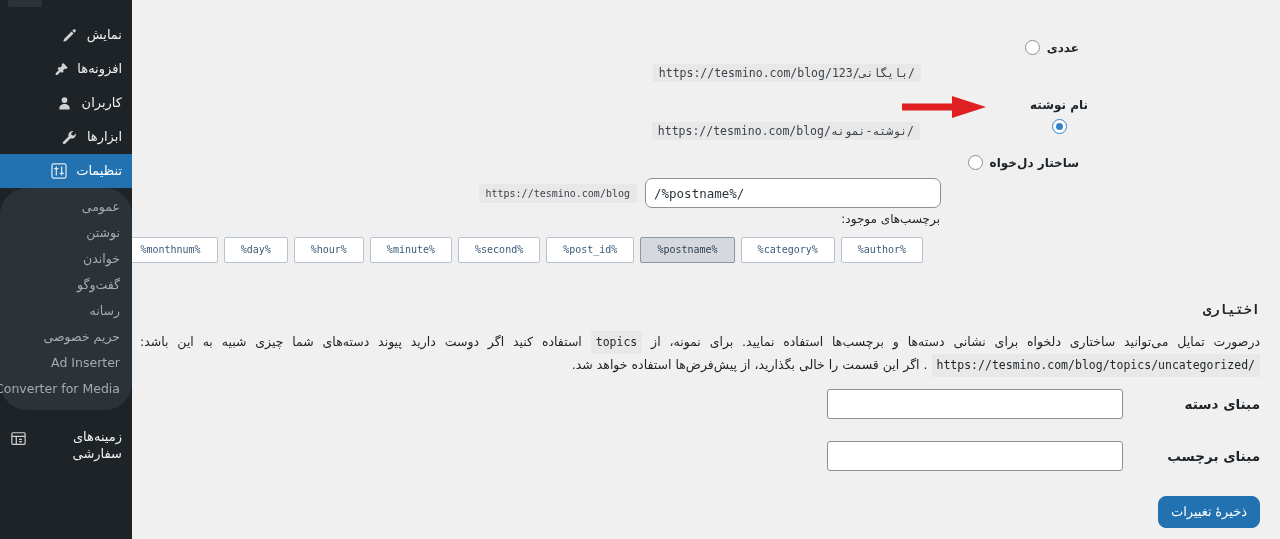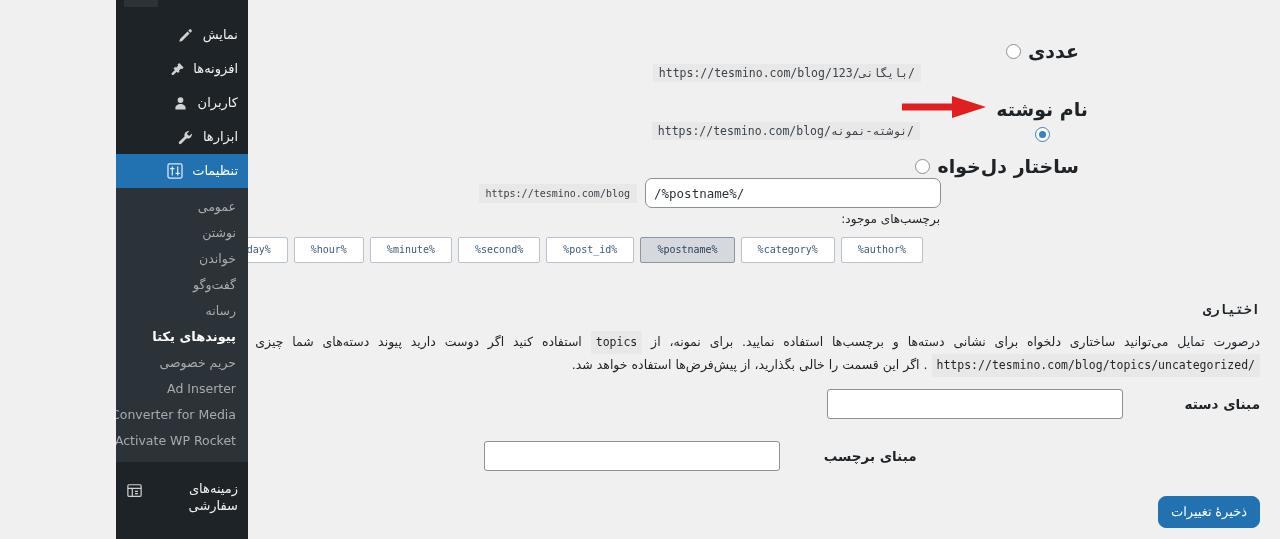--- a/index.html
+++ b/index.html
@@ -6,21 +6,21 @@
   * { box-sizing: border-box; }
   html, body {
     margin: 0; padding: 0;
     width: 1280px; height: 539px;
     overflow: hidden;
     background: #f0f0f1;
     font-family: "DejaVu Sans", "Liberation Sans", sans-serif;
   }
   .screen {
     position: relative;
-    width: 1164px; height: 539px;
+    width: 1280px; height: 539px;
     background: #86efac;
     display: flex;
     flex-direction: row-reverse;
   }
 
   
   .adminmenu {
     width: 132px;
     min-width: 132px;
     height: 539px;
@@ -71,20 +71,21 @@
     display: inline-flex;
     align-items: center;
     justify-content: center;
     flex-shrink: 0;
     opacity: .85;
   }
   .micon svg { display:block; }
   .submenu {
     background: #2c3338;
     padding: 6px 0 8px 0;
+    border-radius: 27px;
   }
   .submenu-item {
     display: block;
     padding: 4px 12px 4px 12px;
     font-size: 12.5px;
     line-height: 18px;
     color: #a7aaad;
     text-align: right;
     white-space: nowrap;
   }
@@ -142,21 +143,21 @@
   }
   .radio-row .radio.checked::after {
     content: "";
     position: absolute;
     left: 3px; top: 3px;
     width: 7px; height: 7px;
     border-radius: 50%;
     background: #3582c4;
   }
   .radio-label {
-    font-size: 19px;
+    font-size: 12px;
     font-weight: 700;
     color: #1d2327;
     white-space: nowrap;
   }
   .example-url {
     position: absolute;
     background: #e8e8e8;
     color: #3c434a;
     font-family: "DejaVu Sans Mono", "Liberation Mono", monospace;
     font-size: 11.5px;
@@ -336,25 +337,23 @@
       </div>
 
     </div>
 
     <div class="submenu">
       <div class="submenu-item">عمومی</div>
       <div class="submenu-item">نوشتن</div>
       <div class="submenu-item">خواندن</div>
       <div class="submenu-item">گفت‌وگو</div>
       <div class="submenu-item">رسانه</div>
-      <div class="submenu-item current">پیوندهای یکتا</div>
       <div class="submenu-item">حریم خصوصی</div>
       <div class="submenu-item latin">Ad Inserter</div>
       <div class="submenu-item latin">Converter for Media</div>
-      <div class="submenu-item latin">Activate WP Rocket</div>
     </div>
 
     <div class="menu-sep"></div>
 
     <div class="menu-bottom">
       <div class="menu-item two-line">
         <span class="mlabel">زمینه‌های سفارشی</span>
         <span class="micon">
           <svg width="17" height="17" viewBox="0 0 20 20" fill="none" stroke="#f0f0f1" stroke-width="1.4">
             <rect x="2.2" y="3.2" width="15.6" height="13.6" rx="1.2"></rect>
@@ -420,21 +419,21 @@
         <code>https://tesmino.com/blog/topics/uncategorized/</code>
         <span>. اگر این قسمت را خالی بگذارید، از پیش‌فرض‌ها استفاده خواهد شد.</span>
       </div>
 
       <div class="field-row" style="top:389px; right:20px; width:1120px; justify-content:flex-start;">
         <span class="field-label" style="width:110px;">مبنای دسته</span>
         <span style="width:27px;"></span>
         <input class="text-input" type="text" value="" style="">
       </div>
 
-      <div class="field-row" style="top:441px; right:20px; width:1120px; justify-content:center;">
+      <div class="field-row" style="top:441px; right:20px; width:1120px; justify-content:flex-start;">
         <span class="field-label" style="width:110px;">مبنای برچسب</span>
         <span style="width:27px;"></span>
         <input class="text-input" type="text" value="" style="">
       </div>
 
       <button class="btn-primary" style="top:496px; right:20px;">ذخیرهٔ تغییرات</button>
 
     </div>
   </main>
 </div>

